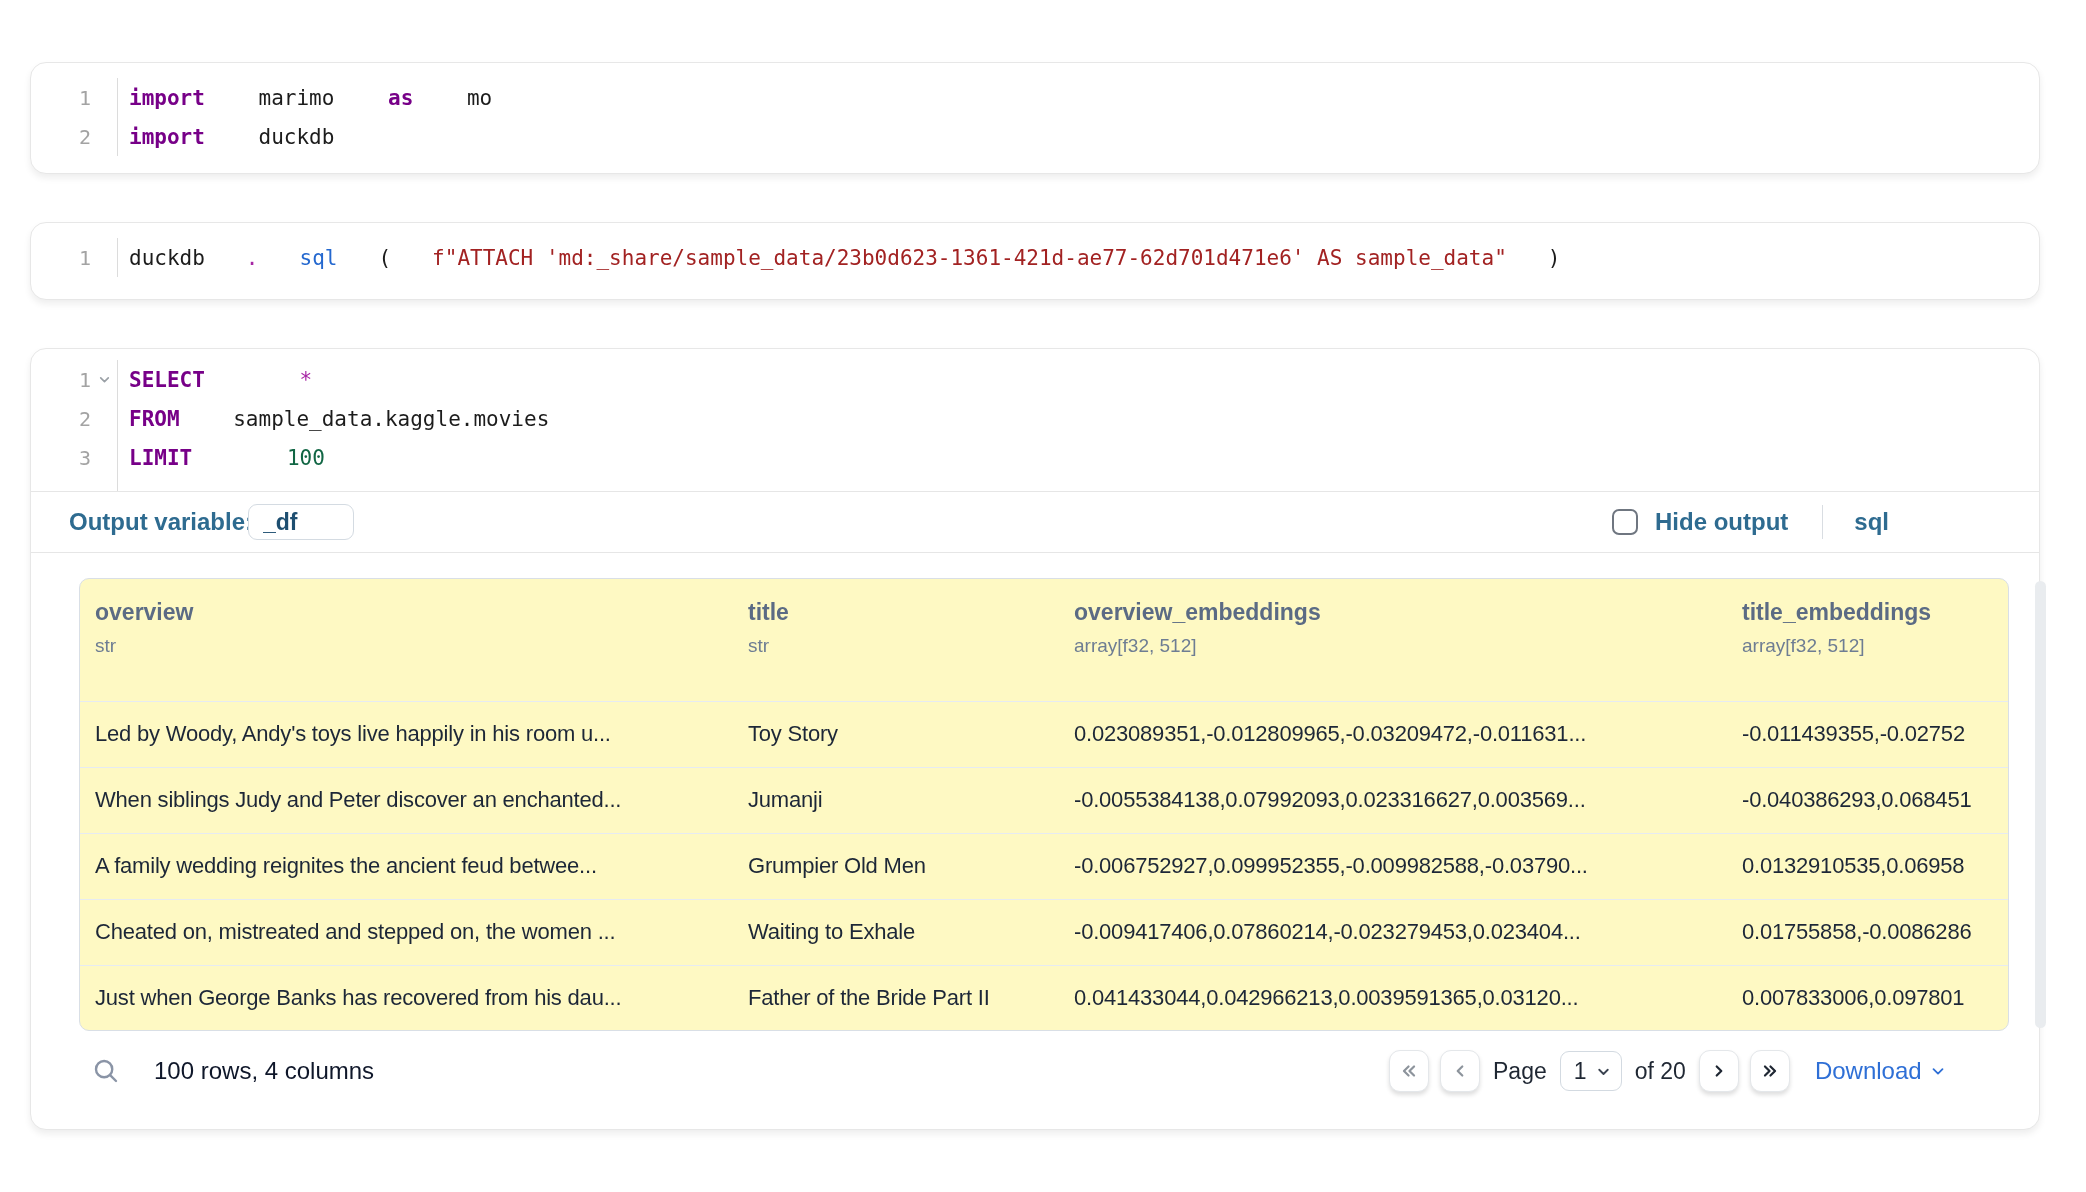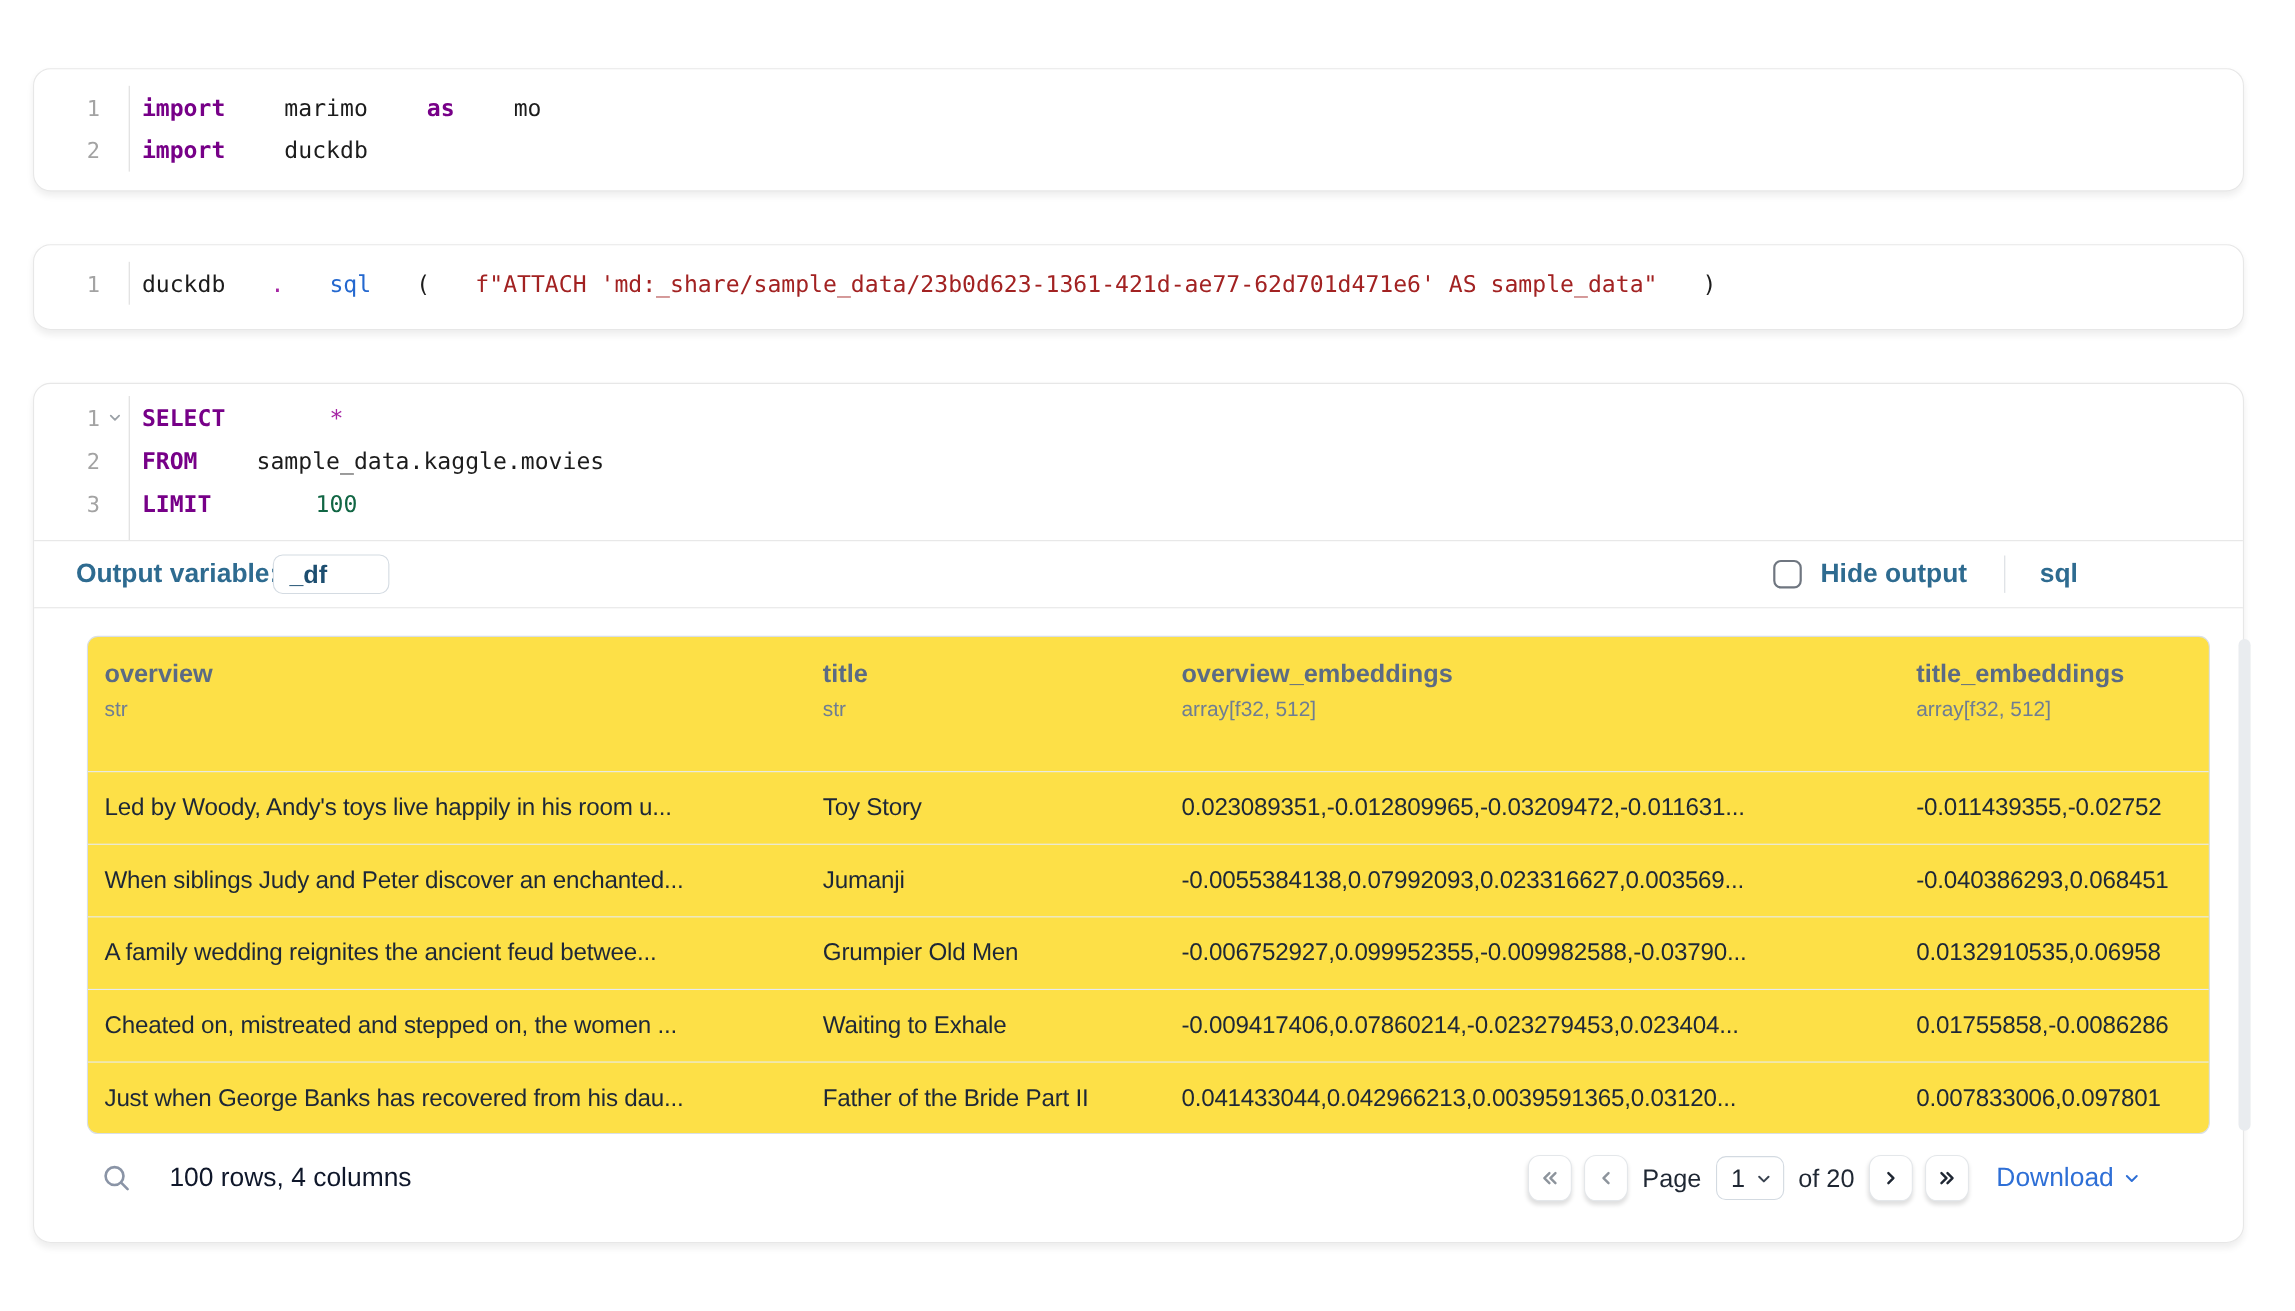--- a/index.html
+++ b/index.html
@@ -45,21 +45,21 @@
     border-radius:9px;background:#fff;box-sizing:border-box;
     font-family:"Liberation Sans",sans-serif;font-size:23px;font-weight:bold;color:#1d4e70;padding:0 0 0 14px;outline:none;}
   .right-controls{position:absolute;right:150px;display:flex;align-items:center;}
   .checkbox{width:26px;height:26px;border:2.5px solid #6f7680;border-radius:7px;background:#fff;box-sizing:border-box;}
   .hide-label{margin-left:17px;font-size:24px;font-weight:bold;color:#2e6b90;}
   .vdivider{width:1px;height:34px;background:#d9dde2;margin:0 31px 0 34px;}
   .lang-label{font-size:24px;font-weight:bold;color:#2e6b90;}
 
   
   .tablewrap{position:absolute;top:229px;left:48px;width:1930px;height:453px;
-    border:1.5px solid #d9dfe6;border-radius:10px;box-sizing:border-box;overflow:hidden;background:#fde047;}
+    border:1.5px solid #d9dfe6;border-radius:10px;box-sizing:border-box;overflow:hidden;background:#fef9c3;}
   .thead,.trow{display:grid;grid-template-columns:653px 326px 668px 280px;}
   .thead{height:122px;}
   .th{padding:20px 10px 0 15px;overflow:hidden;}
   .th .cname{font-size:23px;font-weight:bold;color:#5b6b84;white-space:nowrap;}
   .th .ctype{font-size:19px;color:#6e7d93;margin-top:9px;white-space:nowrap;}
   .trow{border-top:1.5px solid #e6ebf2;height:65px;}
   .td{padding-left:15px;line-height:64px;font-size:22px;letter-spacing:-0.2px;
     color:#1d2737;white-space:nowrap;overflow:hidden;}
   .vscrollbar{position:absolute;top:232px;left:2004px;width:11px;height:447px;
     border-radius:6px;background:#e9ecef;}

